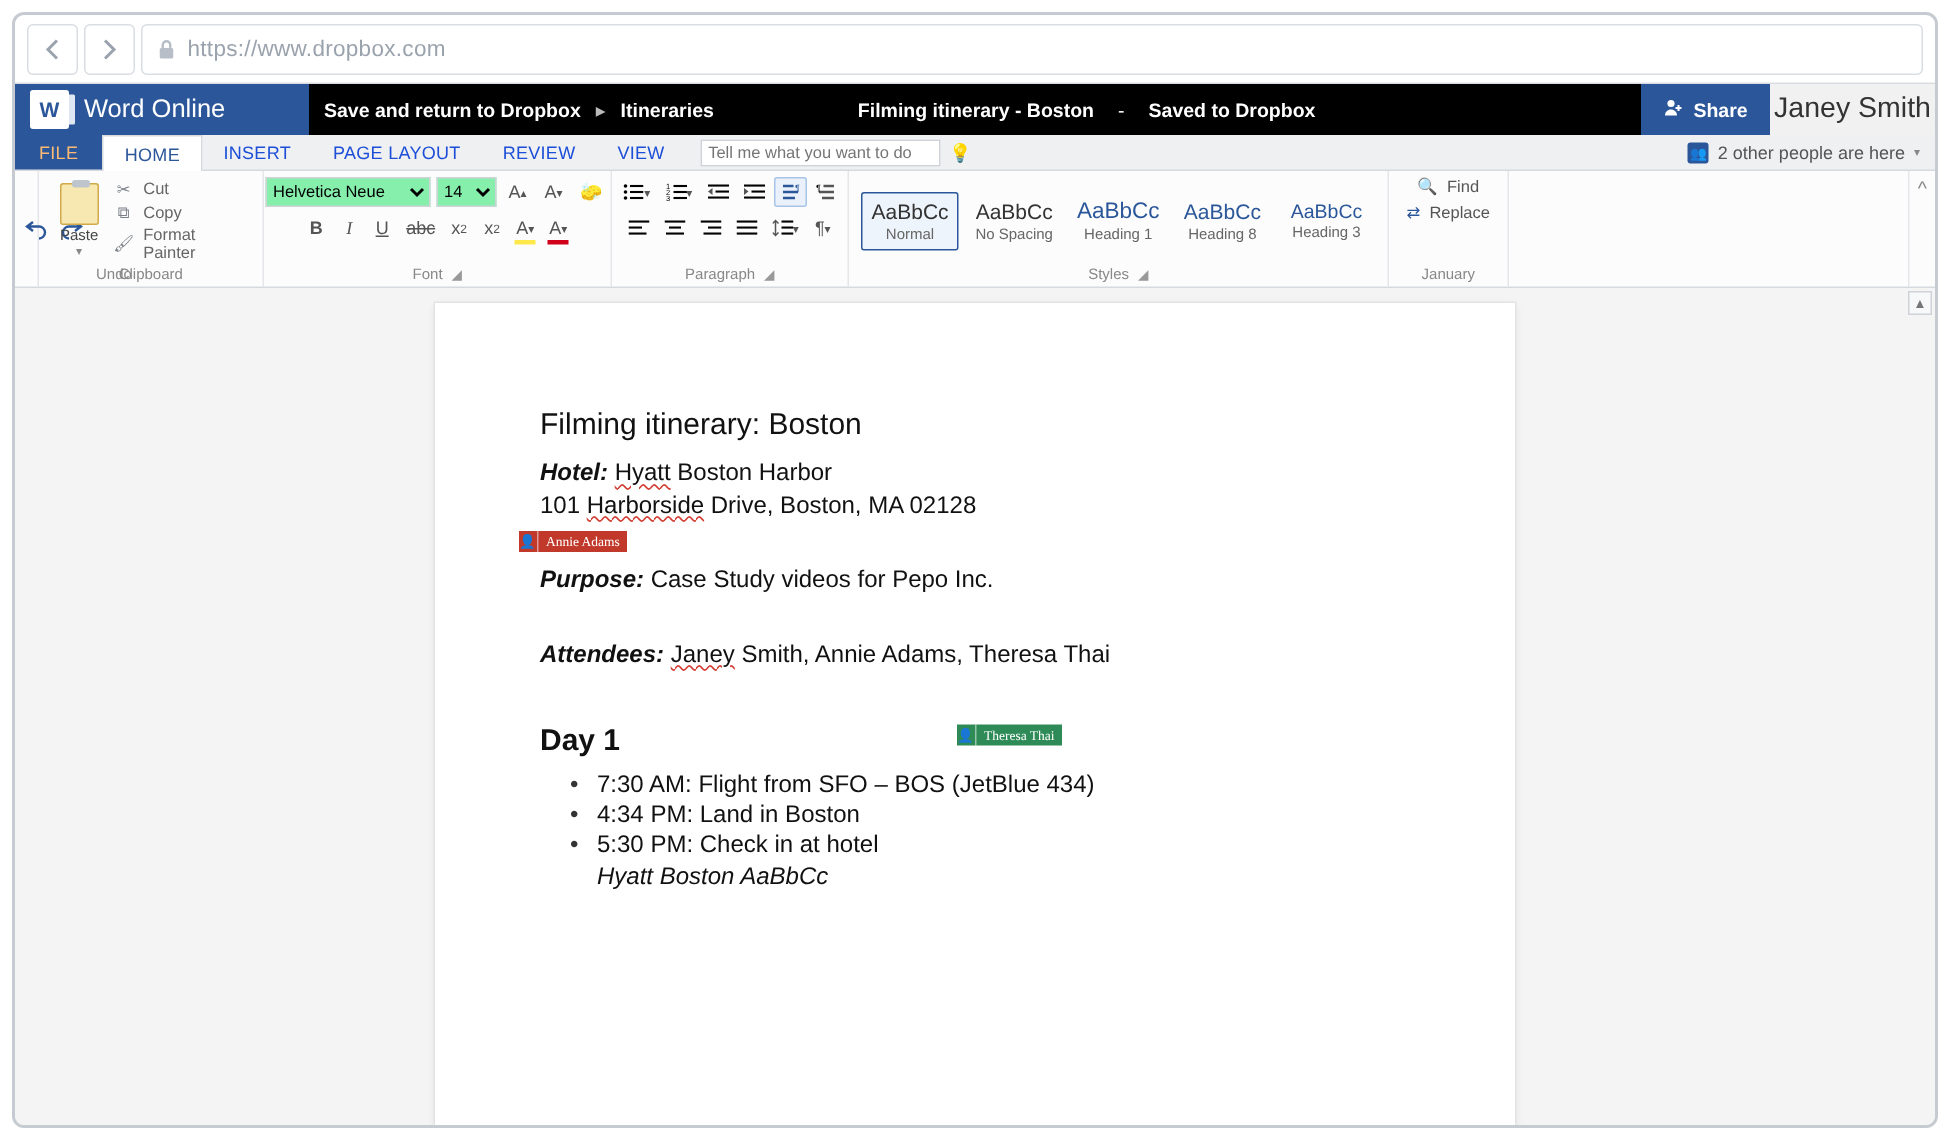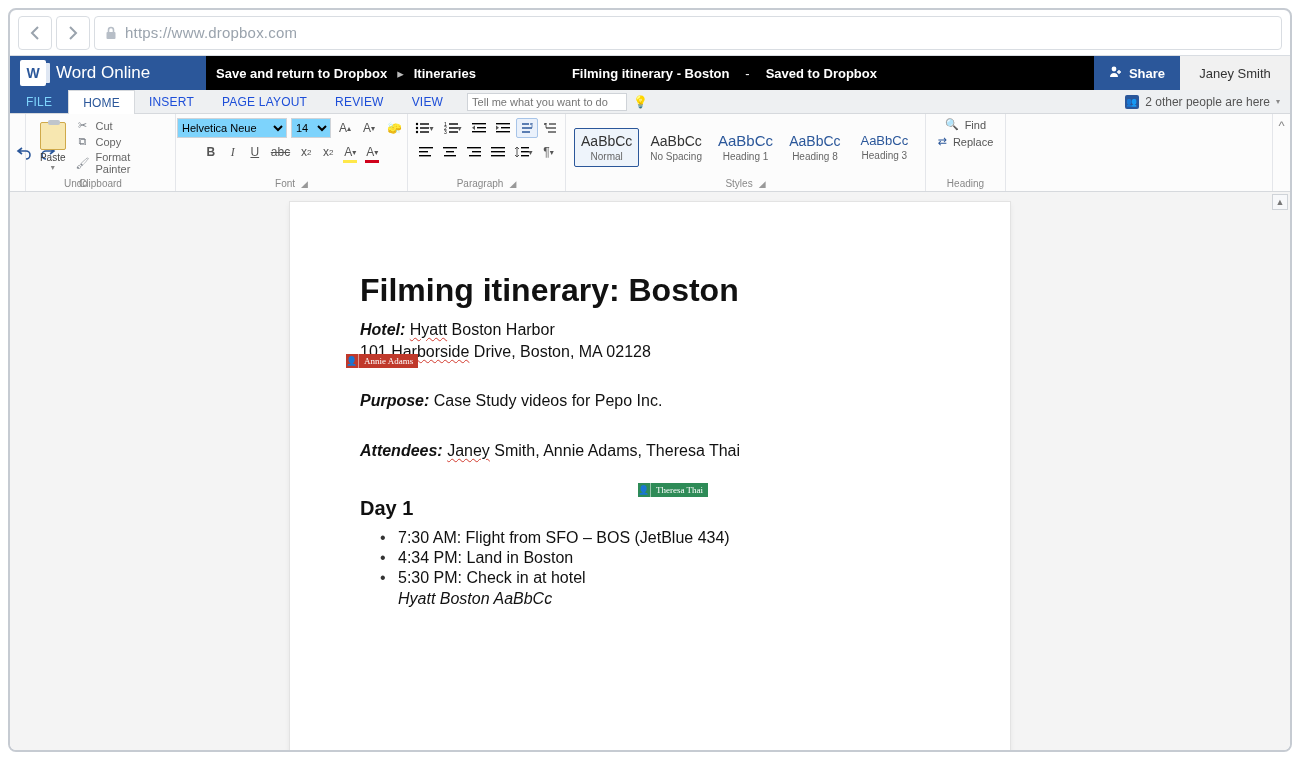--- a/index.html
+++ b/index.html
@@ -18,25 +18,25 @@
   .wo-brand-icon { width: 26px; height: 26px; background: #fff; color: #2b579a; display: flex; align-items: center; justify-content: center; font-weight: 700; font-size: 14px; border-radius: 2px; position: relative; }
   .wo-brand-icon::after { content: ""; position: absolute; right: -4px; top: 3px; bottom: 3px; width: 4px; background: #dfe7f3; border-radius: 0 1px 1px 0; }
   .wo-brand-text { font-size: 17px; }
   .wo-mid { flex: 1; display: flex; align-items: center; padding: 0 10px; gap: 6px; font-size: 13px; }
   .wo-mid .crumb { font-weight: 700; }
   .wo-mid .sep { color: #bbb; padding: 0 4px; }
   .wo-mid .doc { margin-left: 90px; font-weight: 700; }
   .wo-mid .dash { padding: 0 10px; }
   .wo-mid .saved { font-weight: 700; }
   .wo-share { width: 86px; background: #2b579a; display: flex; align-items: center; justify-content: center; gap: 6px; font-weight: 700; cursor: pointer; }
-  .wo-user { width: 110px; background: #f1f1f1; color: #333; display: flex; align-items: center; justify-content: center; font-size: 13px; }
+  .wo-user { width: 110px; background: #f1f1f1; color: #333; display: flex; align-items: center; justify-content: center; font-size: 19px; }
   
   .tabs-row { height: 24px; background: #eef0f2; display: flex; align-items: stretch; border-bottom: 1px solid #d6d9dd; font-size: 12px; }
   .tab { padding: 0 14px; display: flex; align-items: center; color: #1d4ed8; text-transform: uppercase; letter-spacing: .2px; cursor: pointer; }
-  .tab.file { background: #2b579a; color: #7dd3fc; padding: 0 16px; }
+  .tab.file { background: #2b579a; color: #fdba74; padding: 0 16px; }
   .tab.active { color: #2b579a; background: #fff; border-top: 1px solid #d6d9dd; border-left: 1px solid #d6d9dd; border-right: 1px solid #d6d9dd; margin-bottom: -1px; }
   .tellme { margin-left: 10px; display: flex; align-items: center; gap: 6px; }
   .tellme input { width: 160px; height: 18px; border: 1px solid #cfd3d8; background: #fff; font-size: 11px; padding: 0 4px; color: #888; }
   .bulb { color: #f5b400; font-size: 12px; }
   .tabs-spacer { flex: 1; }
   .presence { display: flex; align-items: center; gap: 6px; padding-right: 10px; color: #555; }
   .pres-badge { width: 14px; height: 14px; background: #2b579a; display: inline-flex; align-items: center; justify-content: center; color: #fff; font-size: 9px; border-radius: 2px; }
   
   .ribbon { height: 78px; background: #fcfcfc; border-bottom: 1px solid #d6d9dd; display: flex; align-items: stretch; }
   .rgroup { border-right: 1px solid #e4e6ea; padding: 4px 8px 2px 8px; display: flex; flex-direction: column; }
@@ -50,21 +50,21 @@
   .clip-body { display:flex; gap:6px; }
   .paste { width:38px; text-align:center; font-size:10px; color:#444; cursor:pointer; }
   .paste .clip-ic { width:26px; height:28px; margin:0 auto 2px; background:#f7e7b0; border:1px solid #cfa94a; border-radius:2px; position:relative; }
   .paste .clip-ic::before { content:""; position:absolute; top:-3px; left:7px; width:12px; height:5px; background:#bfc5cc; border-radius:2px; }
   .clip-side { display:flex; flex-direction:column; gap:3px; font-size:11px; color:#666; }
   .clip-side .row { display:flex; align-items:center; gap:6px; cursor:pointer; }
   .clip-side .ic { width:14px; text-align:center; color:#7b8088; }
   
   .font-body { display:flex; flex-direction:column; gap:6px; }
   .font-row1 { display:flex; gap:4px; align-items:center; }
-  .font-row1 select { height:20px; border:1px solid #cfd3d8; font-size:11px; background:#7dd3fc; }
+  .font-row1 select { height:20px; border:1px solid #cfd3d8; font-size:11px; background:#86efac; }
   .fontname { width:110px; }
   .fontsize { width:40px; }
   .btn { min-width:20px; height:20px; border:1px solid transparent; display:inline-flex; align-items:center; justify-content:center; font-size:12px; color:#555; cursor:pointer; padding:0 3px; border-radius:2px; }
   .font-row2 { display:flex; gap:2px; align-items:center; }
   .font-row2 .b { font-weight:700; }
   .font-row2 .i { font-style:italic; font-family:serif; }
   .font-row2 .u { text-decoration:underline; }
   .font-row2 .s { text-decoration:line-through; }
   .swatch { width:14px; height:3px; display:inline-block; vertical-align:-1px; }
   
@@ -79,21 +79,21 @@
   .style-tile .samp.h { color:#2b579a; font-size:15px; }
   .style-tile .nm { font-size:10px; color:#666; margin-top:2px; }
   
   .edit-body { display:flex; flex-direction:column; gap:4px; font-size:11px; color:#555; }
   .edit-body .row { display:flex; align-items:center; gap:6px; cursor:pointer; }
   .collapse-caret { margin-left:auto; width:18px; display:flex; align-items:flex-start; justify-content:center; color:#888; padding-top:4px; border-left:1px solid #e4e6ea; }
   
   .canvas { flex:1; background:#f4f4f4; position:relative; overflow:hidden; }
   .page { position:absolute; top:10px; left:50%; transform:translateX(-50%); width:720px; min-height:900px; background:#fff; box-shadow:0 0 0 1px #e3e3e3, 0 2px 6px rgba(0,0,0,.08); padding:70px 70px; font-family:"Helvetica Neue", Arial, sans-serif; color:#111; }
   .scroll-btn { position:absolute; top:2px; right:2px; width:16px; height:16px; border:1px solid #cfd3d8; background:#f7f8fa; display:flex; align-items:center; justify-content:center; font-size:9px; color:#777; }
-  .doc h1 { font-size:32px; font-weight:700; margin-bottom:10px; }
+  .doc h1 { font-size:20px; font-weight:400; margin-bottom:10px; }
   .doc p { font-size:16px; line-height:1.35; }
   .doc .lbl { font-weight:700; font-style:italic; }
   .doc .dateline .dl { font-weight:700; }
   .doc .sp2 { height:28px; }
   .spellerr { text-decoration: underline wavy #d23b2f; text-decoration-thickness: 1px; text-underline-offset: 2px; }
   .cursor-flag { position:absolute; display:flex; align-items:stretch; height:14px; font-size:9px; color:#fff; }
   .cursor-flag .head { width:12px; display:flex; align-items:center; justify-content:center; }
   .cursor-flag .name { padding:0 5px; display:flex; align-items:center; border-left:1px solid rgba(255,255,255,.5);font-family:Liberation Serif, serif; }
   .flag-annie { top:152px; left:56px; }
   .flag-annie .head, .flag-annie .name { background:#c0392b; }
@@ -375,21 +375,21 @@
       <div class="body edit-body">
         <div class="row">
             <span>🔍</span>
             <span>Find</span>
           </div>
         <div class="row">
             <span style="color:#2b579a;">⇄</span>
             <span>Replace</span>
           </div>
       </div>
-      <div class="label">Heading</div>
+      <div class="label">January</div>
     </div>
 
     <div class="collapse-caret">^</div>
   </div>
 
   <div class="canvas">
     <div class="scroll-btn">▲</div>
     <div class="page doc">
 
       <h1>Filming itinerary: Boston</h1>

